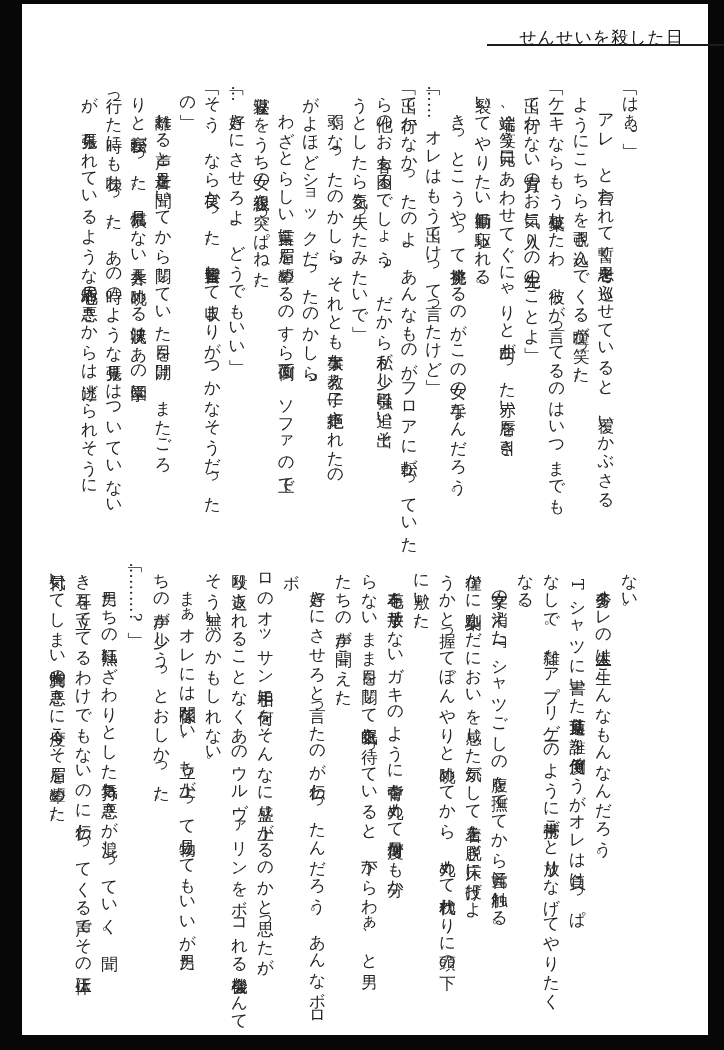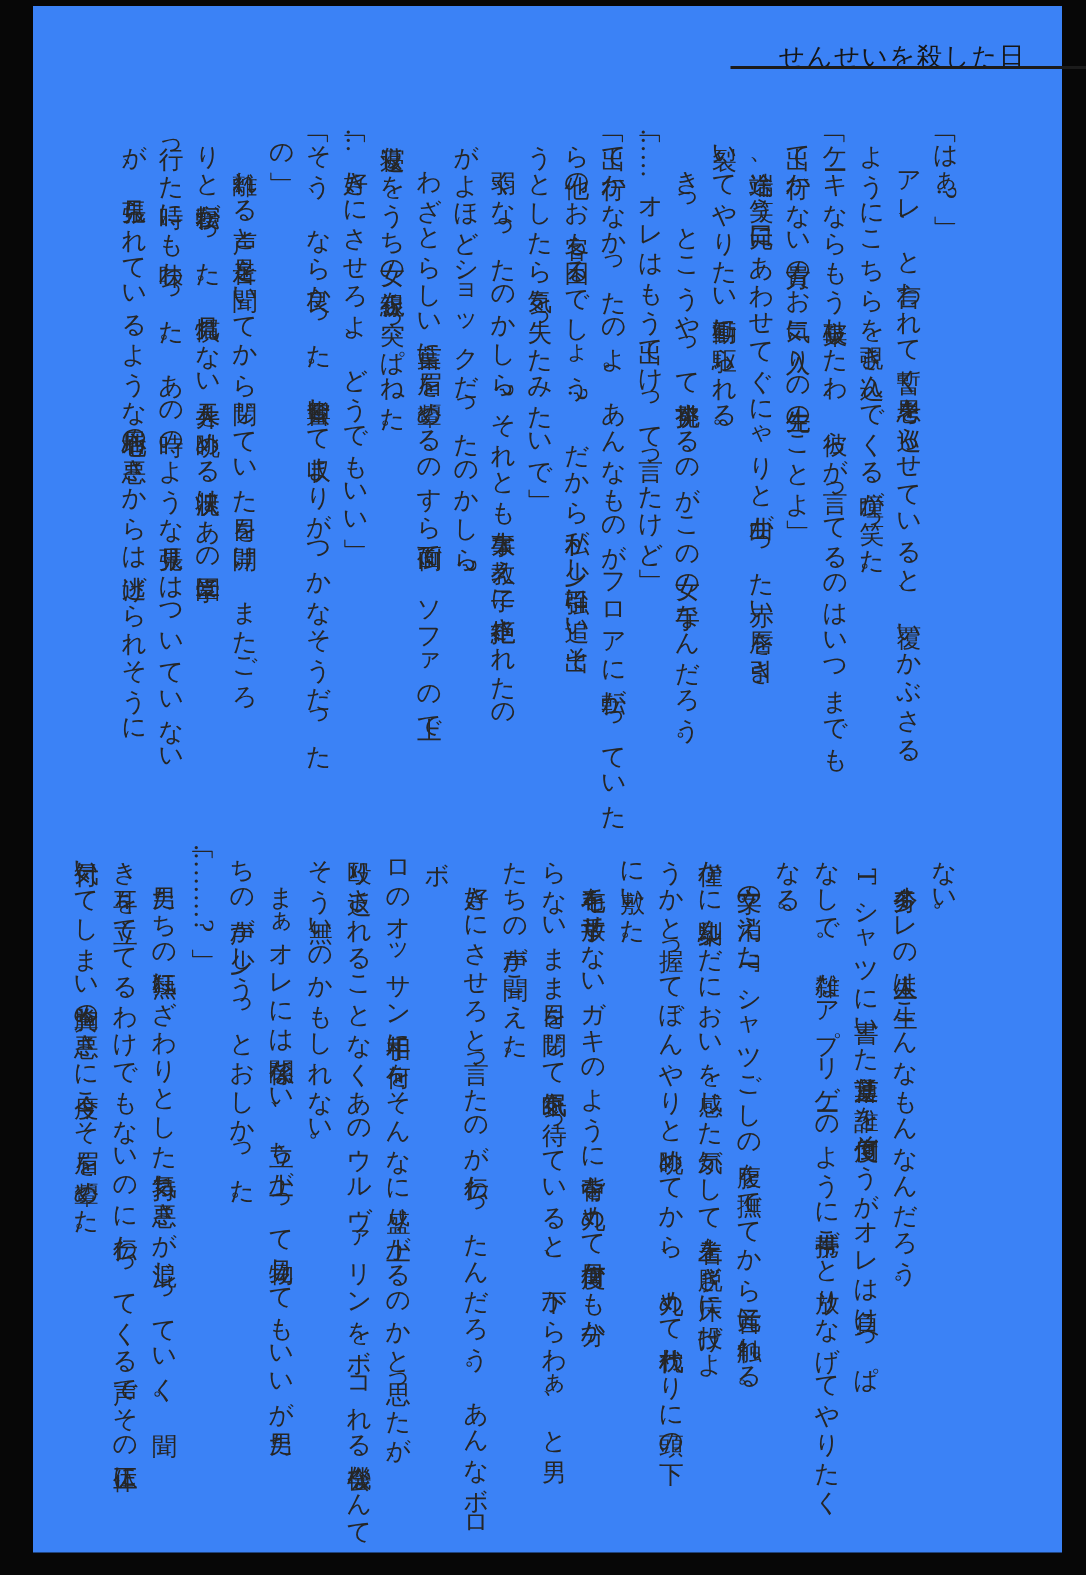--- a/index.html
+++ b/index.html
@@ -18,21 +18,21 @@
     width: 724px;
     height: 1050px;
     box-sizing: border-box;
     padding: 4px 16px 15px 22px;
     background: #070707;
   }
   .page {
     position: relative;
     width: 100%;
     height: 100%;
-    background: #3b82f6;
+    background: #ffffff;
     overflow: visible;
   }
   .header-title {
     position: absolute;
     top: 22px;
     right: 24px;
     font-size: 17px;
     letter-spacing: 1px;
     color: #161616;
     white-space: nowrap;

